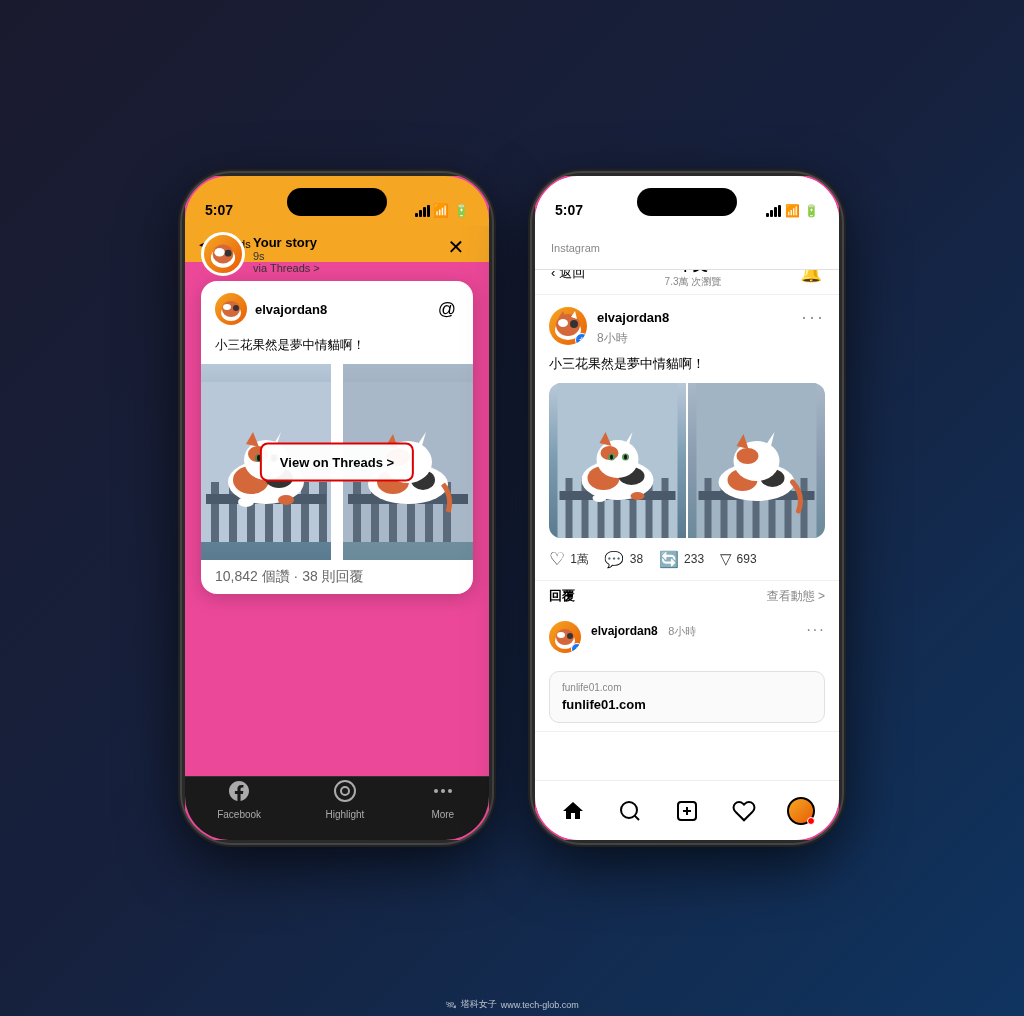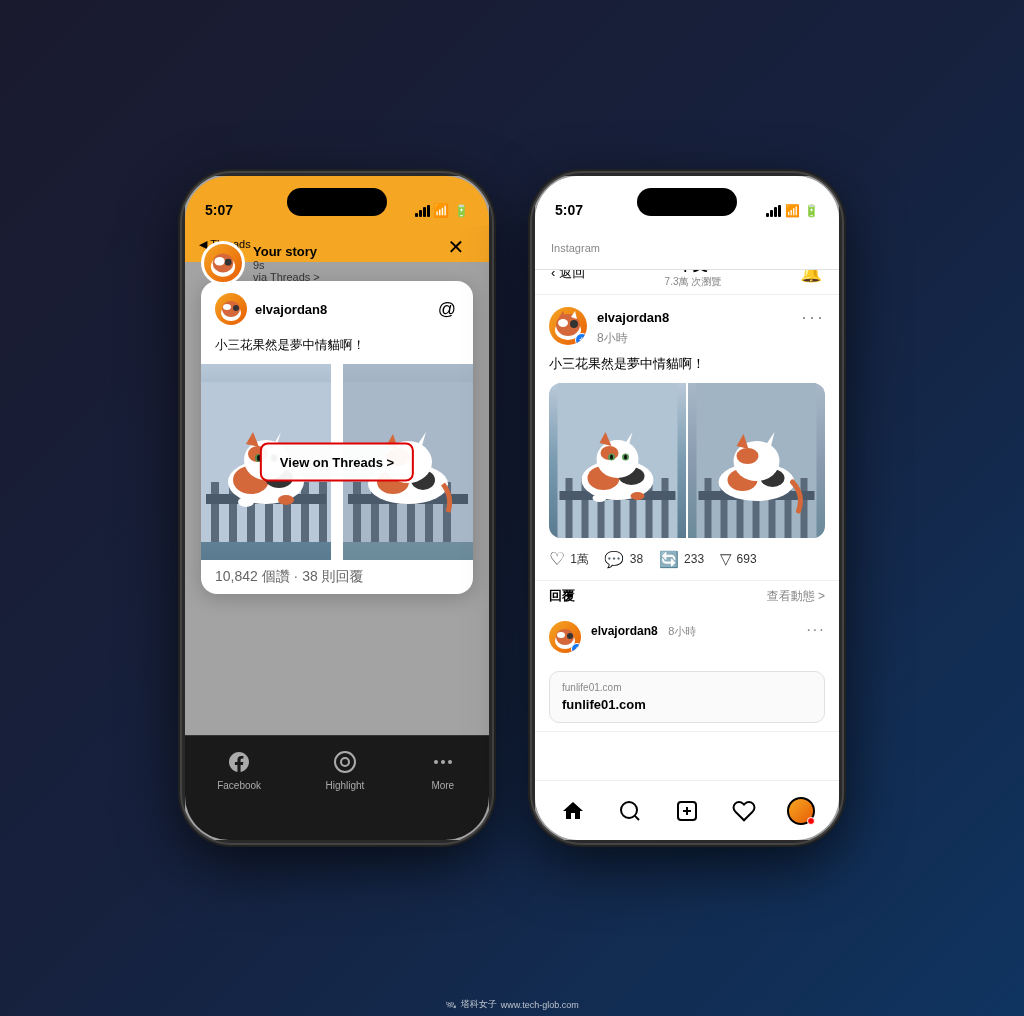--- a/index.html
+++ b/index.html
@@ -24,21 +24,21 @@
       background: #2a2a2a;
       position: relative;
       box-shadow: 0 0 0 2px #444, 0 0 0 4px #222, 0 20px 60px rgba(0,0,0,0.7);
       overflow: hidden;
     }
 
     .phone-inner {
       position: absolute;
       top: 3px; left: 3px; right: 3px; bottom: 3px;
       border-radius: 12px;
-      background: #a3a3a3;
+      background: #ec4899;
       overflow: hidden;
     }
 
     .phone-screen {
       position: absolute;
       top: 0; left: 0; right: 0; bottom: 0;
       border-radius: 44px;
       overflow: hidden;
     }
 
@@ -184,21 +184,21 @@
 
     .story-card-footer {
       padding: 8px 14px;
       font-size: 14px;
       color: #666;
     }
 
     
     .story-avatar-top {
       position: absolute;
-      top: 65px;
+      top: 56px;
       left: 16px;
       display: flex;
       align-items: center;
       gap: 8px;
       z-index: 99;
     }
 
     .story-avatar-ring {
       width: 44px;
       height: 44px;
@@ -215,26 +215,25 @@
     .story-info { display: flex; flex-direction: column; }
     .story-info .your-story { font-size: 13px; font-weight: 700; color: #000; }
     .story-info .story-time { font-size: 11px; color: #333; }
     .story-info .via-threads { font-size: 11px; color: #333; }
 
     
     .bottom-tab-bar-left {
       position: absolute;
       bottom: 0;
       left: 0; right: 0;
-      height: 105px;
+      height: 64px;
       background: #1a1a1a;
       display: flex;
       align-items: flex-start;
       justify-content: space-around;
-      padding-top: 12px;
       border-top: 1px solid #333;
     }
 
     .tab-item {
       display: flex;
       flex-direction: column;
       align-items: center;
       gap: 4px;
     }
 

